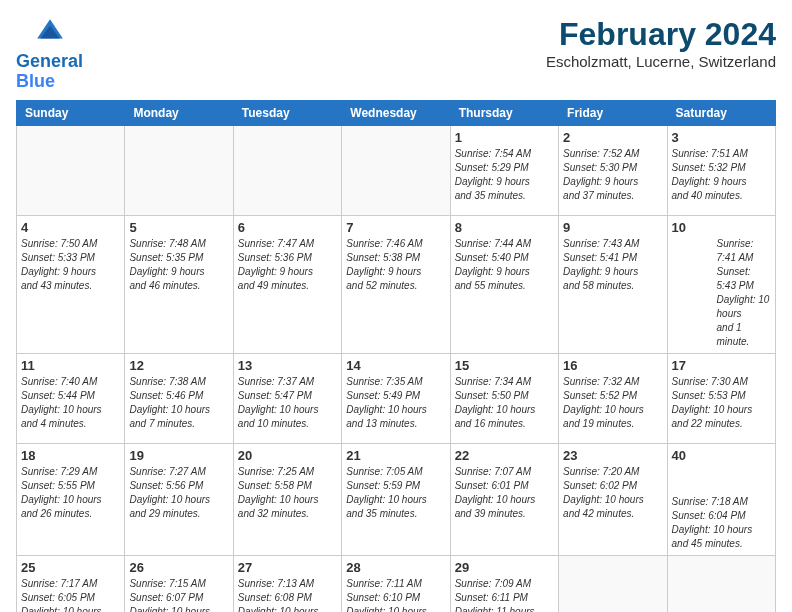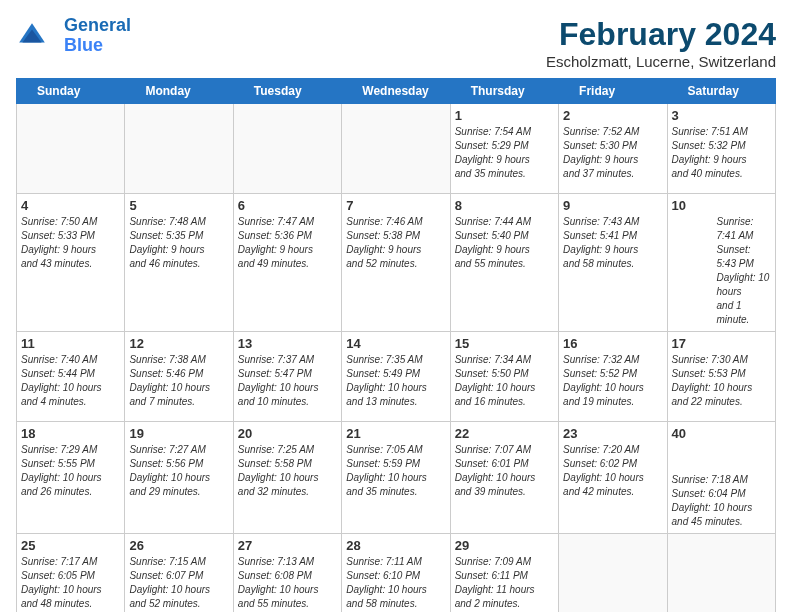--- a/index.html
+++ b/index.html
@@ -12,21 +12,22 @@
     }
     .header {
       display: flex;
       align-items: flex-start;
       justify-content: space-between;
       margin-bottom: 8px;
     }
     .logo {
       display: flex;
       align-items: center;
-      gap: 16px;
+      gap: 4px;
+      flex-direction: column;
     }
     .logo-text {
       font-size: 18px;
       font-weight: bold;
       color: #333;
       line-height: 1.1;
     }
     .logo-text span {
       color: #1a6bb5;
     }
@@ -47,21 +48,21 @@
       color: #333;
     }
     .calendar {
       width: 100%;
       border-collapse: collapse;
       font-size: 10.5px;
     }
     .calendar thead th {
       background-color: #2575c4;
       color: #fff;
-      padding: 5px 20px;
+      padding: 5px 8px;
       text-align: left;
       font-size: 12px;
       border: 1px solid #2575c4;
     }
     .calendar tbody td {
       border: 1px solid #ccc;
       vertical-align: top;
       padding: 4px 4px 4px 4px;
       width: 108px;
       min-height: 80px;

